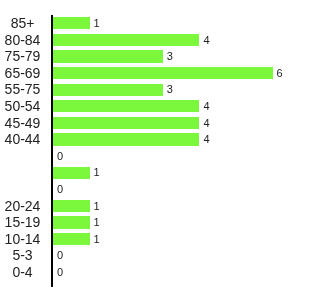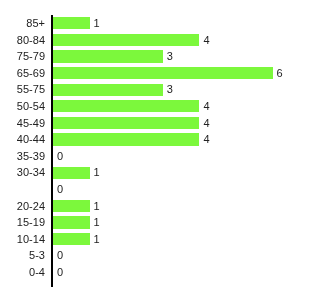--- a/index.html
+++ b/index.html
@@ -46,22 +46,22 @@
     height: 16.6px;
     width: 300px;
   }
   .cat-label {
     position: absolute;
     left: 0;
     top: 0;
     width: 45px;
     height: 16.6px;
     line-height: 16.6px;
-    text-align: right;
-    font-size: 11px;
+    text-align: center;
+    font-size: 14px;
     color: #222222;
     white-space: nowrap;
   }
   .bar-wrap {
     position: absolute;
     left: 53px;
     top: 0;
     height: 16.6px;
     right: 0;
   }
@@ -140,27 +140,25 @@
           </div>
         </div>
         <div class="row">
           <div class="cat-label">40-44</div>
           <div class="bar-wrap">
             <div class="bar" style="width: 146.4px; background: rgb(124, 248, 60);"></div>
             <div class="bar-value" style="left: 146.4px;">4</div>
           </div>
         </div>
         <div class="row">
-          <div class="cat-label">35-39</div>
-          <div class="bar-wrap">
-            <div class="bar-value" style="left: 0px;">0</div>
-          </div>
-        </div>
-        <div class="row">
-          <div class="cat-label">30-34</div>
+          <div class="bar-wrap">
+            <div class="bar-value" style="left: 0px;">0</div>
+          </div>
+        </div>
+        <div class="row">
           <div class="bar-wrap">
             <div class="bar" style="width: 36.6px; background: rgb(124, 248, 60);"></div>
             <div class="bar-value" style="left: 36.6px;">1</div>
           </div>
         </div>
         <div class="row">
           <div class="bar-wrap">
             <div class="bar-value" style="left: 0px;">0</div>
           </div>
         </div>

